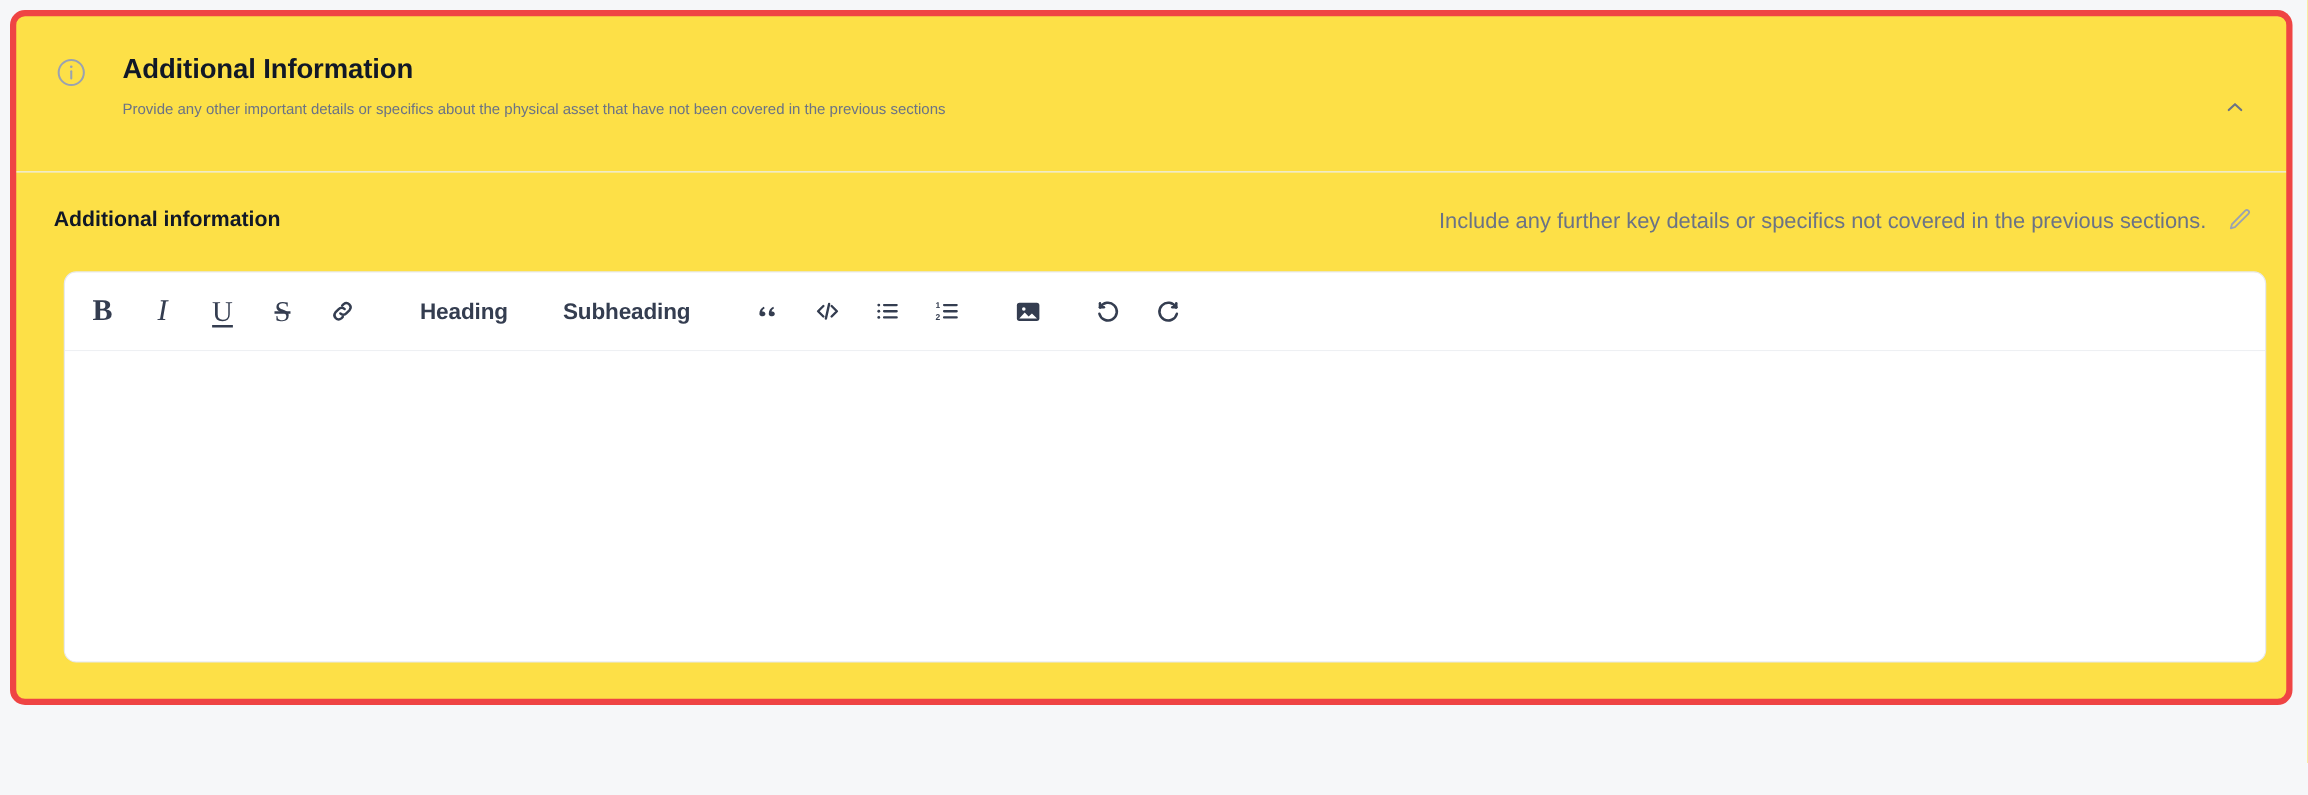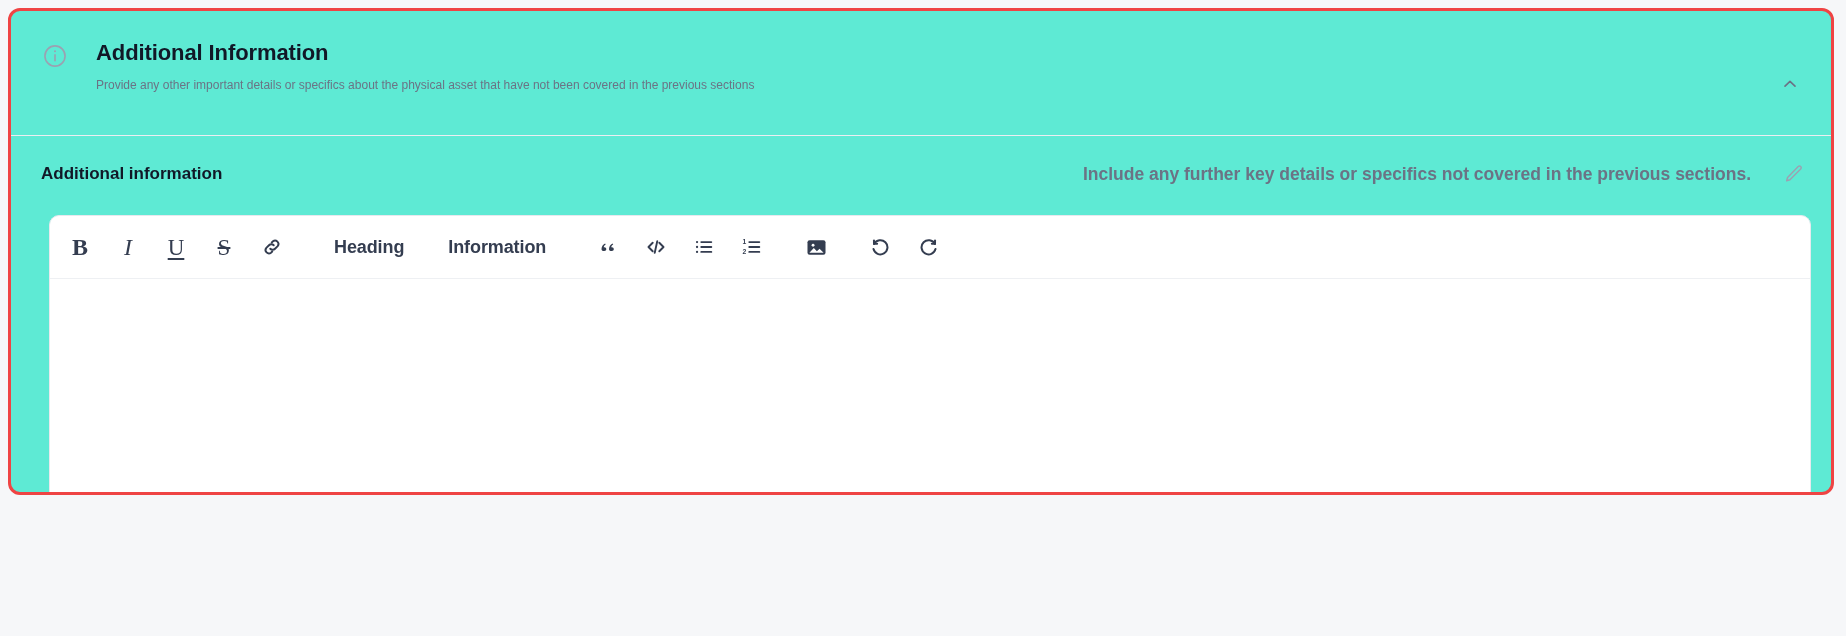--- a/index.html
+++ b/index.html
@@ -13,23 +13,23 @@
     font-family: "Liberation Sans", sans-serif;
     -webkit-font-smoothing: antialiased;
     overflow: hidden;
   }
 
   .card {
     position: absolute;
     left: 8px;
     top: 8px;
     width: 1826px;
-    height: 487px;
-    background: #5eead4;
-    border: 3px solid #ef4444;
+    height: 556px;
+    background: #fde047;
+    border: 5px solid #ef4444;
     border-radius: 12px;
     box-sizing: border-box;
     overflow: hidden;
   }
 
   
   .section-header {
     position: relative;
     height: 125px;
     border-bottom: 1px solid #eceef1;
@@ -98,25 +98,25 @@
   .field-label {
     font-size: 17px;
     font-weight: 700;
     color: #111827;
     line-height: 22px;
     white-space: nowrap;
   }
   .field-spacer { flex: 1 1 auto; }
   .field-hint {
     font-size: 17.5px;
-    font-weight: 700;
+    font-weight: 400;
     color: #6b7385;
     line-height: 22px;
     white-space: nowrap;
-    margin-right: 32px;
+    margin-right: 16px;
   }
   .edit-icon {
     width: 22px;
     height: 22px;
     flex: 0 0 auto;
     cursor: pointer;
   }
   .edit-icon svg { display: block; }
 
   
@@ -260,21 +260,21 @@
         </div>
 
         <div class="gap-lg"></div>
 
         <div class="tb-btn">
           <span class="tb-text">Heading</span>
         </div>
         <div class="gap-sm"></div>
 
         <div class="tb-btn">
-          <span class="tb-text">Information</span>
+          <span class="tb-text">Subheading</span>
         </div>
 
         <div class="gap-lg"></div>
 
         <div class="tb-btn">
           <span>
             <svg width="20" height="20" viewBox="0 0 24 24" fill="#343d50">
               <path d="M4.2 14.6c0-3.2 1.6-5.6 4.3-6.9l.8 1.4c-1.5.9-2.3 2-2.4 3.2.2-.1.5-.1.8-.1 1.3 0 2.3 1 2.3 2.3s-1 2.4-2.4 2.4c-1.9 0-3.4-.9-3.4-2.3z"></path>
               <path d="M13.2 14.6c0-3.2 1.6-5.6 4.3-6.9l.8 1.4c-1.5.9-2.3 2-2.4 3.2.2-.1.5-.1.8-.1 1.3 0 2.3 1 2.3 2.3s-1 2.4-2.4 2.4c-1.9 0-3.4-.9-3.4-2.3z"></path>
             </svg>

